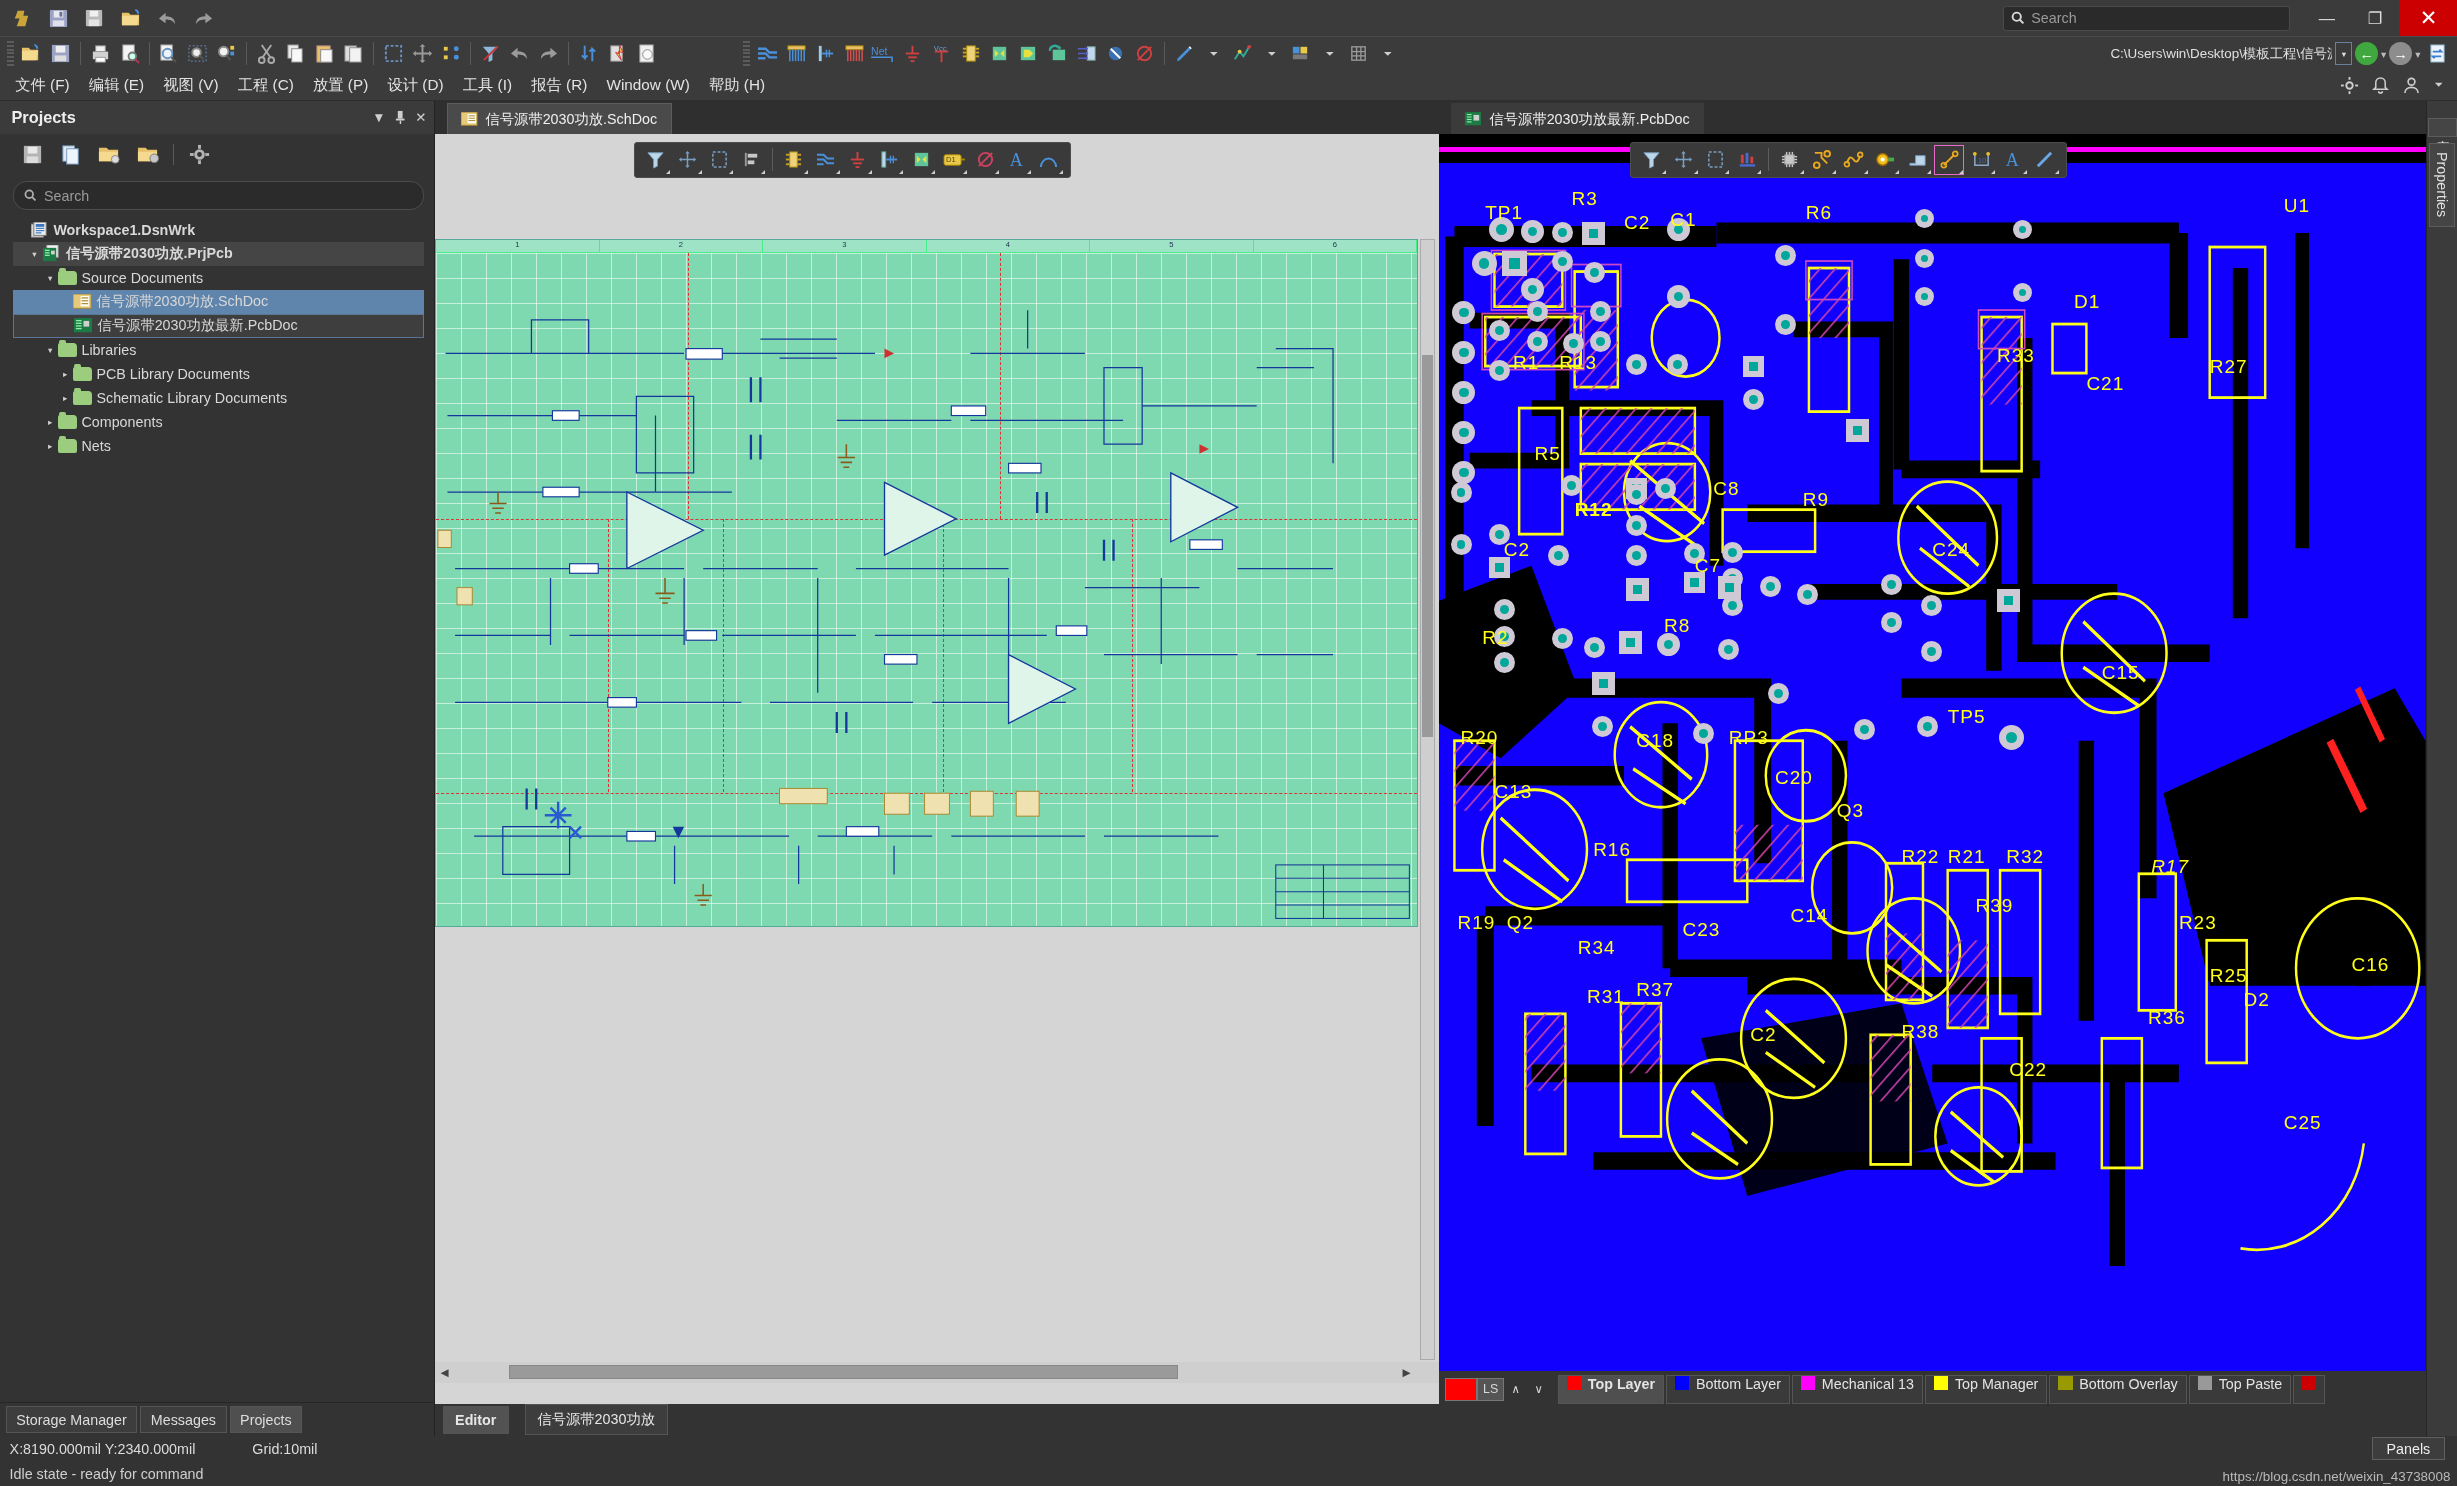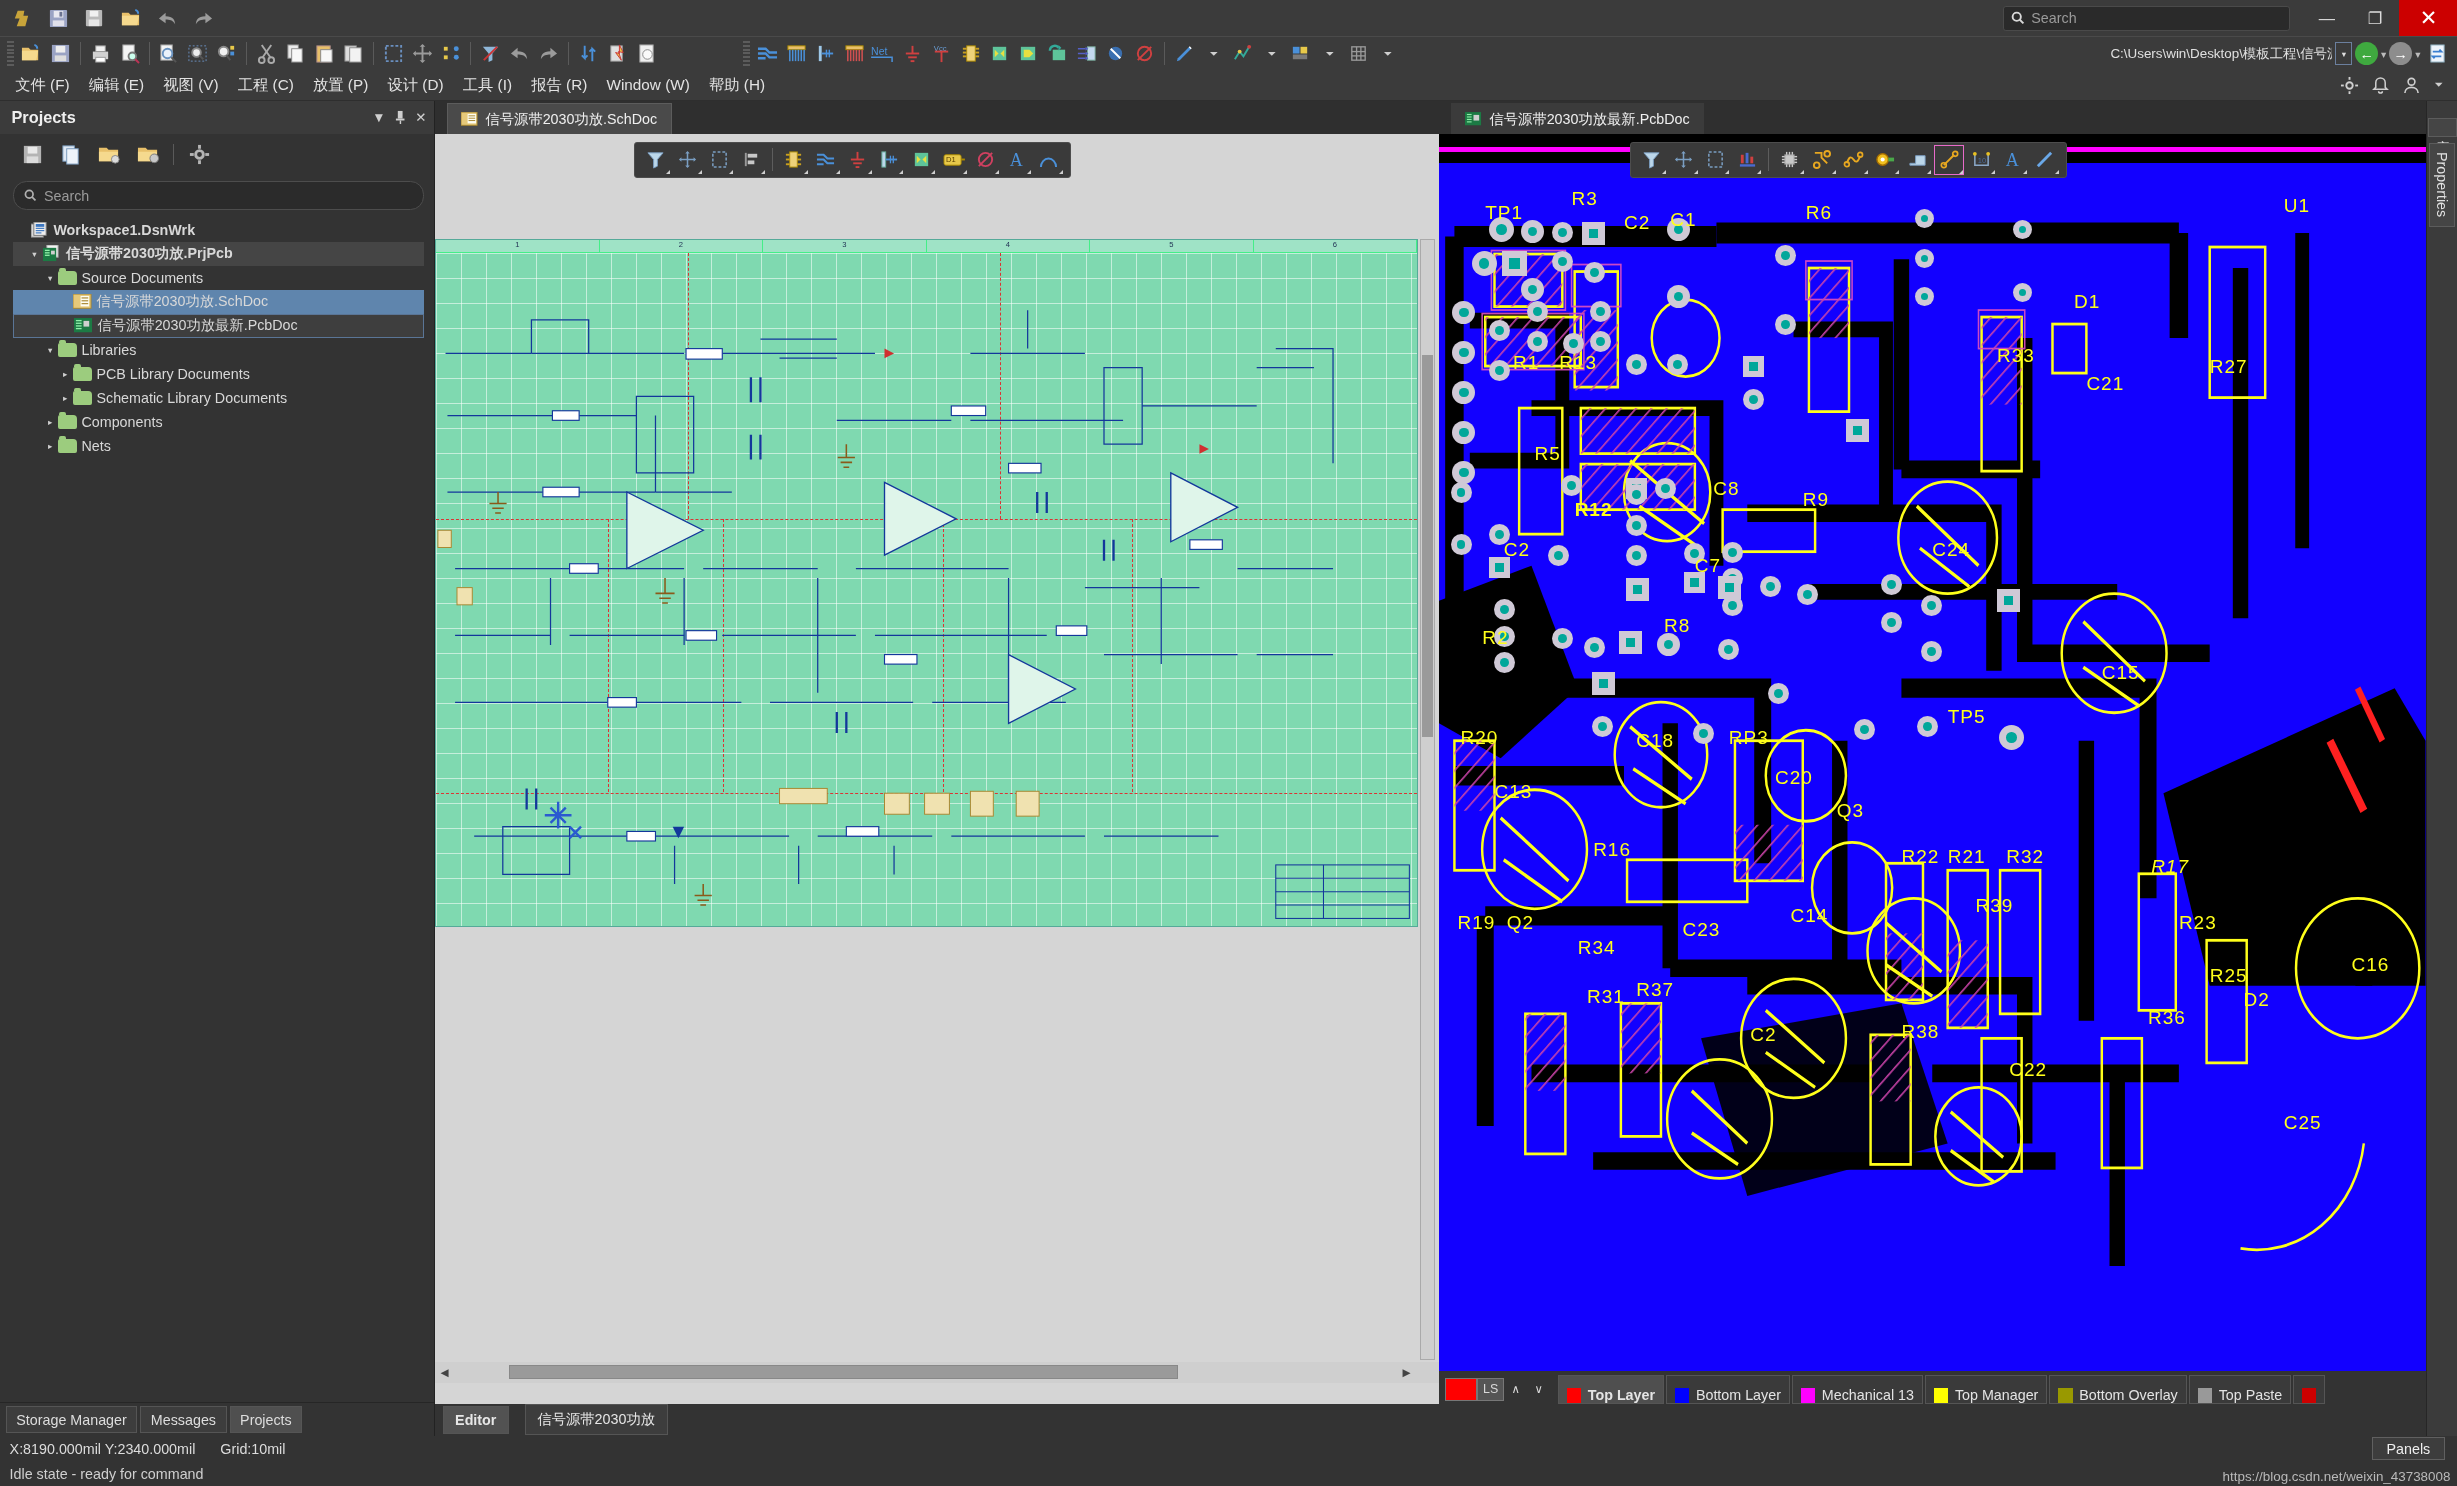--- a/index.html
+++ b/index.html
@@ -131,35 +131,35 @@
   .dsg { position:absolute; color:#ffff1a; font-size:19px; white-space:nowrap;
      font-family:"Liberation Sans",sans-serif; letter-spacing:1px; }
   .pcb-bottom { height:65px; background:#333; position:absolute; left:0; right:0; bottom:0;
      display:flex; flex-direction:column; }
   .layerbar { height:36px; display:flex; align-items:center; padding-left:5.7px; gap:0; }
   .lsw { width:32.5px; height:23px; background:#f00; border:1px solid #777; }
   .lsbtn { width:27px; height:23px; background:#555; border:1px solid #777; font-size:12.4px;
      display:flex; align-items:center; justify-content:center; cursor:pointer; }
   .lchev { width:23px; height:23px; display:flex; align-items:center; justify-content:center;
      font-size:11.5px; cursor:pointer; color:#ddd; }
-  .ltabb { height:29px; display:flex; align-items:flex-end; gap:6.7px; padding:0 8px;
+  .ltabb { height:29px; display:flex; align-items:flex-start; gap:6.7px; padding:0 8px;
      background:#3a3a3a; border:1px solid #555; font-size:14.3px; color:#e4e4e4; cursor:pointer;
      margin-right:1.9px; white-space:nowrap; }
   .ltabb.active { background:#4f4f4f; font-weight:bold; }
   .ldot { width:14.3px; height:14.3px; display:block; }
 
   
   .rtabs { width:32.5px; background:#3b3b3b; flex:none; display:flex; flex-direction:column;
      align-items:center; padding-top:17px; gap:5.7px; border-left:1px solid #262626; }
   .rtab { writing-mode:vertical-rl; font-size:14.3px; color:#e0e0e0; background:#454545;
      border:1px solid #5c5c5c; padding:8.6px 3.8px; cursor:pointer; }
 
   
   .statuswrap { flex:none; background:#333; }
-  .statusrow { height:25px; display:flex; align-items:center; padding-left:9.6px; font-size:14.3px; color:#dcdcdc; }
+  .statusrow { height:25px; display:flex; align-items:center; padding-left:9.6px; font-size:14.3px; color:#dcdcdc;gap:32px; }
   .statusrow.s2 { height:25px; color:#cfcfcf; }
   .coords { margin-right:25px; }
   .panelsbtn { margin-left:auto; margin-right:13.4px; font-size:14.3px; padding:2.9px 13.4px;
      background:#3d3d3d; border:1px solid #606060; color:#eee; cursor:pointer; }
   .watermark { position:absolute; right:7.6px; bottom:1.9px; font-size:13.4px; color:#b9b9b9; }
   svg { display:block; }
 </style>
 </head>
 <body>
 

